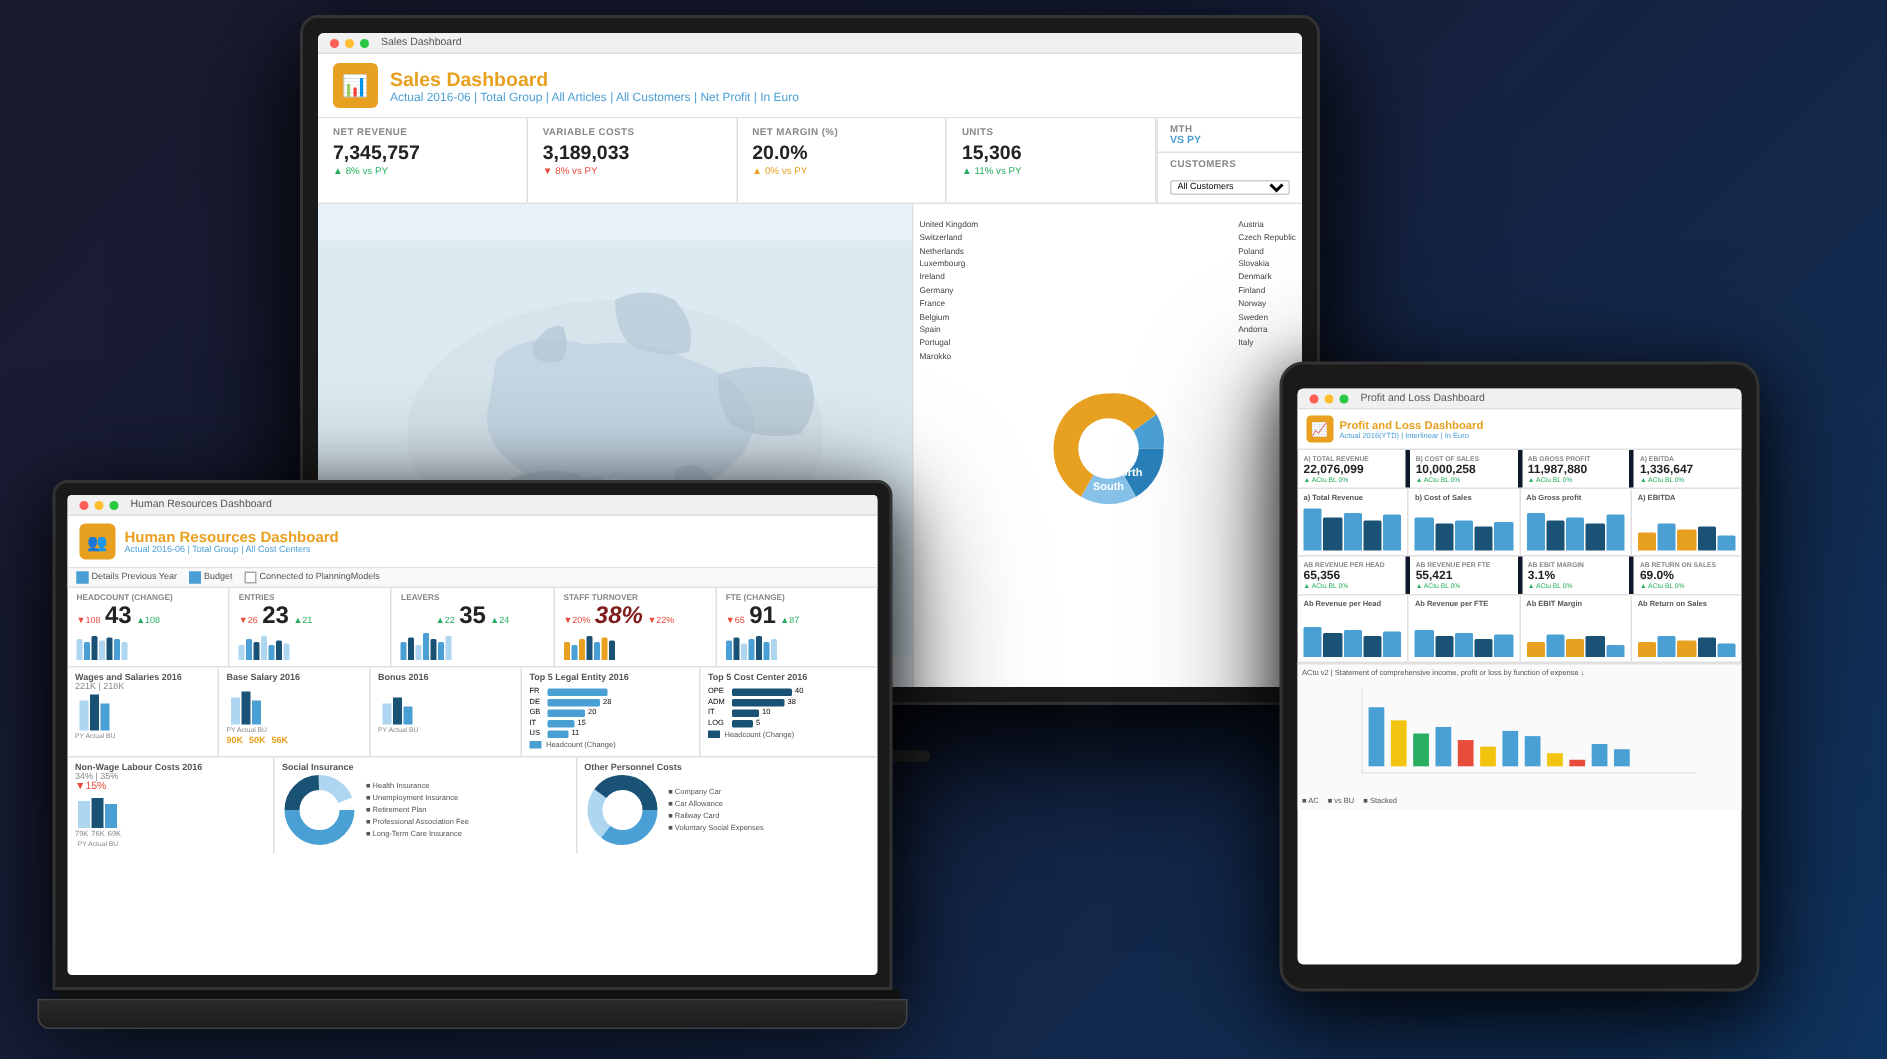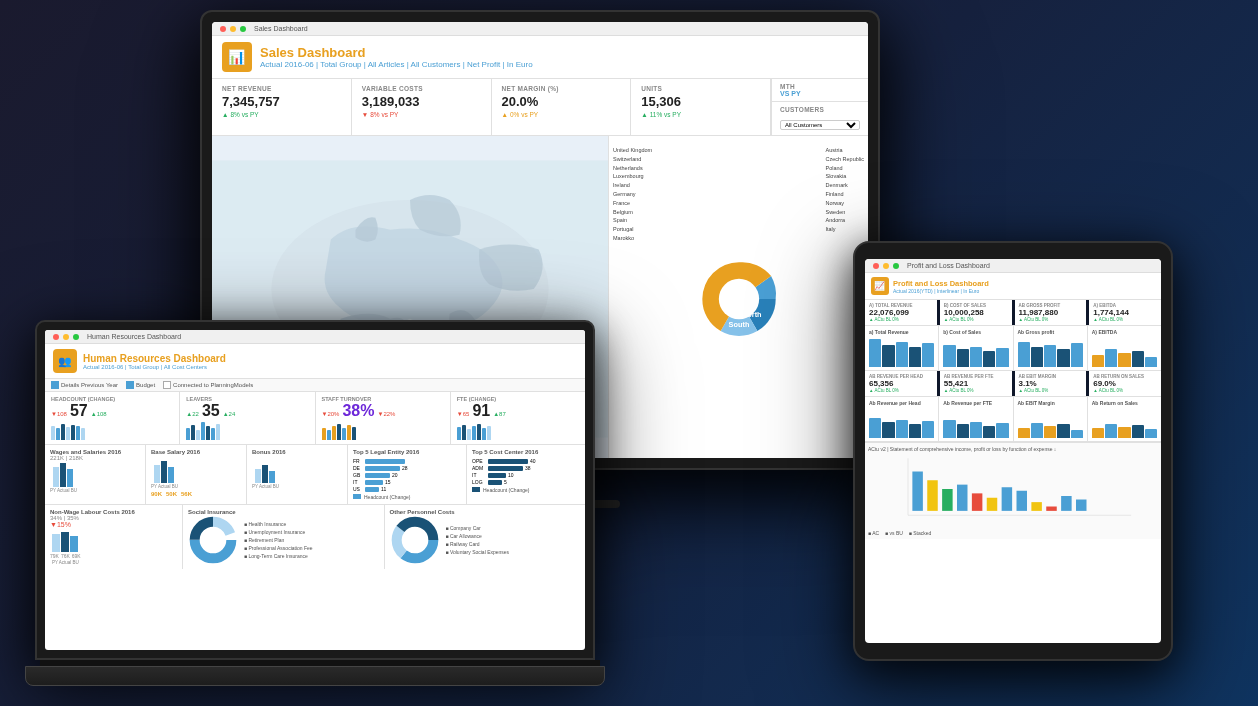--- a/index.html
+++ b/index.html
@@ -245,21 +245,21 @@
     }
     .hr-kpi {
       flex: 1;
       padding: 4px 6px;
       border-right: 1px solid #e0e0e0;
       font-size: 6px;
     }
     .hr-kpi:last-child { border-right: none; }
     .hr-kpi-title { color: #888; font-size: 5.5px; font-weight: bold; text-transform: uppercase; }
     .hr-kpi-value { font-size: 16px; font-weight: bold; color: #222; }
-    .hr-kpi-value.blue { color: #6d28d9; }
+    .hr-kpi-value.blue { color: #7f1d1d; font-style: italic; }
 
     .mini-bar-chart {
       display: flex;
       align-items: flex-end;
       gap: 1px;
       height: 20px;
     }
     .mini-bar {
       width: 4px;
       background: #4a9fd4;
@@ -535,38 +535,55 @@
           <span>Connected to PlanningModels</span>
         </label>
       </div>
 
       <div class="hr-kpi-row">
 
         <div class="hr-kpi">
           <div class="hr-kpi-title">Headcount (Change)</div>
           <div style="display:flex; align-items:baseline; gap:3px;">
             <span style="font-size:6px; color:#e74c3c;">▼108</span>
-            <span class="hr-kpi-value">57</span>
+            <span class="hr-kpi-value">43</span>
             <span style="font-size:6px; color:#27ae60;">▲108</span>
           </div>
           <div class="mini-bar-chart">
             <div class="mini-bar light" style="height:14px;"></div>
             <div class="mini-bar" style="height:12px;"></div>
             <div class="mini-bar dark" style="height:16px;"></div>
             <div class="mini-bar light" style="height:13px;"></div>
             <div class="mini-bar dark" style="height:15px;"></div>
             <div class="mini-bar" style="height:14px;"></div>
             <div class="mini-bar light" style="height:12px;"></div>
           </div>
         </div>
 
+        <div class="hr-kpi">
+          <div class="hr-kpi-title">Entries</div>
+          <div style="display:flex; align-items:baseline; gap:3px;">
+            <span style="font-size:6px; color:#e74c3c;">▼26</span>
+            <span class="hr-kpi-value">23</span>
+            <span style="font-size:6px; color:#27ae60;">▲21</span>
+          </div>
+          <div class="mini-bar-chart">
+            <div class="mini-bar light" style="height:10px;"></div>
+            <div class="mini-bar" style="height:14px;"></div>
+            <div class="mini-bar dark" style="height:12px;"></div>
+            <div class="mini-bar light" style="height:16px;"></div>
+            <div class="mini-bar" style="height:10px;"></div>
+            <div class="mini-bar dark" style="height:13px;"></div>
+            <div class="mini-bar light" style="height:11px;"></div>
+          </div>
+        </div>
 
         <div class="hr-kpi">
           <div class="hr-kpi-title">Leavers</div>
-          <div style="display:flex; align-items:baseline; gap:3px;">
+          <div style="display:flex; align-items:baseline; gap:3px;justify-content:center;">
             <span style="font-size:6px; color:#27ae60;">▲22</span>
             <span class="hr-kpi-value">35</span>
             <span style="font-size:6px; color:#27ae60;">▲24</span>
           </div>
           <div class="mini-bar-chart">
             <div class="mini-bar" style="height:12px;"></div>
             <div class="mini-bar dark" style="height:15px;"></div>
             <div class="mini-bar light" style="height:10px;"></div>
             <div class="mini-bar" style="height:18px;"></div>
             <div class="mini-bar dark" style="height:14px;"></div>
@@ -823,21 +840,21 @@
           <div class="pl-kpi-value">10,000,258</div>
           <div class="pl-kpi-change">▲ ACtu BL 0%</div>
         </div>
         <div class="pl-kpi">
           <div class="pl-kpi-label">Ab Gross profit</div>
           <div class="pl-kpi-value">11,987,880</div>
           <div class="pl-kpi-change">▲ ACtu BL 0%</div>
         </div>
         <div class="pl-kpi">
           <div class="pl-kpi-label">A) EBITDA</div>
-          <div class="pl-kpi-value">1,774,144</div>
+          <div class="pl-kpi-value">1,336,647</div>
           <div class="pl-kpi-change">▲ ACtu BL 0%</div>
         </div>
       </div>
 
       <div class="pl-bar-section">
         <div class="pl-bar-cell">
           <div class="pl-bar-title">a) Total Revenue</div>
           <div class="pl-mini-bars">
             <div class="pl-bar" style="height:28px;"></div>
             <div class="pl-bar dark" style="height:22px;"></div>

